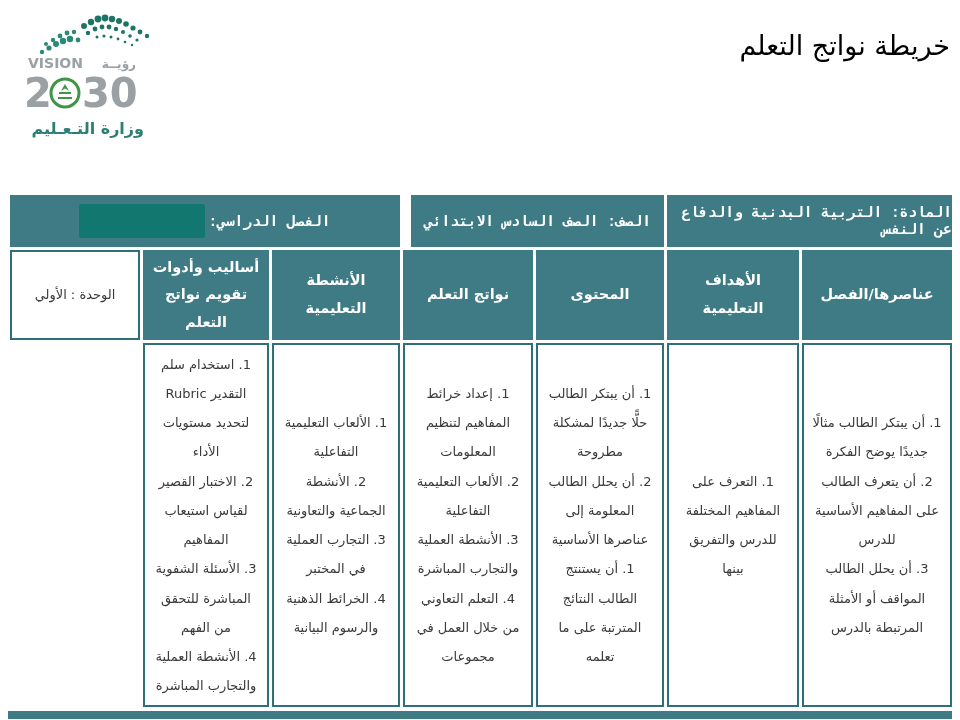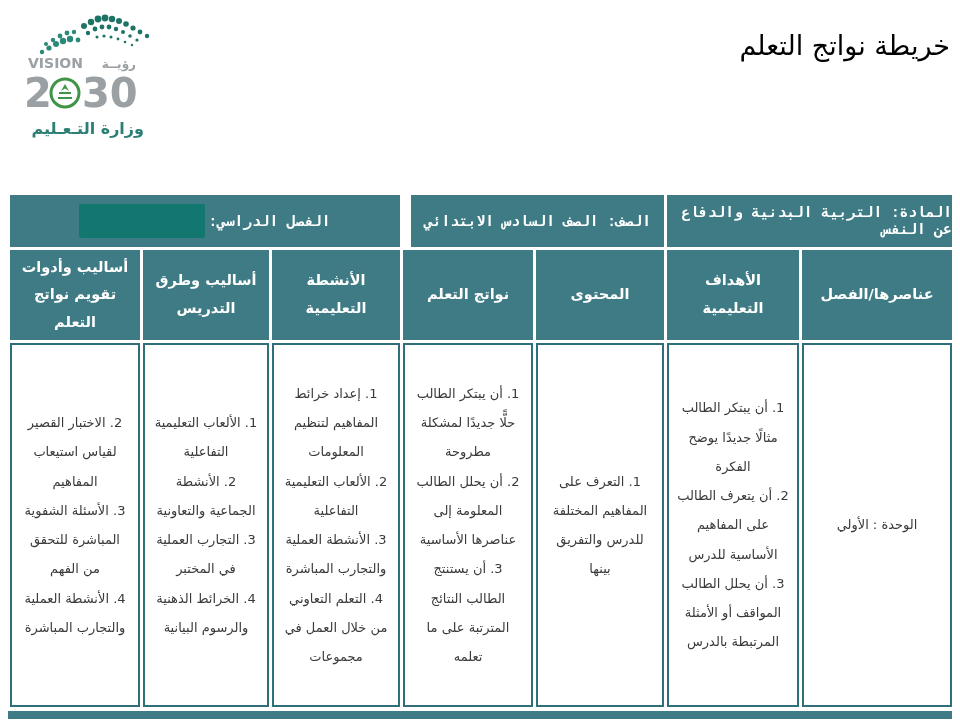--- a/index.html
+++ b/index.html
@@ -107,21 +107,20 @@
     <div class="band band-semester">
       <span>الفصل الدراسي:</span>
       <span class="redact"></span>
     </div>
 
     <div class="colhead">عناصرها/الفصل</div>
     <div class="colhead">الأهداف التعليمية</div>
     <div class="colhead">المحتوى</div>
     <div class="colhead">نواتج التعلم</div>
     <div class="colhead">الأنشطة التعليمية</div>
-    <div class="colhead">أساليب وطرق التدريس</div>
     <div class="colhead">أساليب وأدوات تقويم نواتج التعلم</div>
 
     <div class="bodycell">
       <div class="lines">
           <div class="line">الوحدة : الأولي</div>
         </div>
     </div>
     <div class="bodycell">
       <div class="lines">
           <div class="line">1. أن يبتكر الطالب مثالًا جديدًا يوضح الفكرة</div>
@@ -131,41 +130,42 @@
     </div>
     <div class="bodycell">
       <div class="lines">
           <div class="line">1. التعرف على المفاهيم المختلفة للدرس والتفريق بينها</div>
         </div>
     </div>
     <div class="bodycell">
       <div class="lines">
           <div class="line">1. أن يبتكر الطالب حلًّا جديدًا لمشكلة مطروحة</div>
           <div class="line">2. أن يحلل الطالب المعلومة إلى عناصرها الأساسية</div>
-          <div class="line">3. أن يستنتج الطالب النتائج المترتبة على ما تعلمه</div>
+          <div class="line">1. أن يستنتج الطالب النتائج المترتبة على ما تعلمه</div>
         </div>
     </div>
     <div class="bodycell">
       <div class="lines">
           <div class="line">1. إعداد خرائط المفاهيم لتنظيم المعلومات</div>
           <div class="line">2. الألعاب التعليمية التفاعلية</div>
           <div class="line">3. الأنشطة العملية والتجارب المباشرة</div>
           <div class="line">4. التعلم التعاوني من خلال العمل في مجموعات</div>
         </div>
     </div>
     <div class="bodycell">
       <div class="lines">
           <div class="line">1. الألعاب التعليمية التفاعلية</div>
           <div class="line">2. الأنشطة الجماعية والتعاونية</div>
           <div class="line">3. التجارب العملية في المختبر</div>
           <div class="line">4. الخرائط الذهنية والرسوم البيانية</div>
         </div>
     </div>
     <div class="bodycell">
       <div class="lines">
+          <div class="line">1. استخدام سلم التقدير Rubric لتحديد مستويات الأداء</div>
           <div class="line">2. الاختبار القصير لقياس استيعاب المفاهيم</div>
           <div class="line">3. الأسئلة الشفوية المباشرة للتحقق من الفهم</div>
           <div class="line">4. الأنشطة العملية والتجارب المباشرة</div>
         </div>
     </div>
   </div>
 
   <div class="bottom-strip"></div>
 </main>
 

